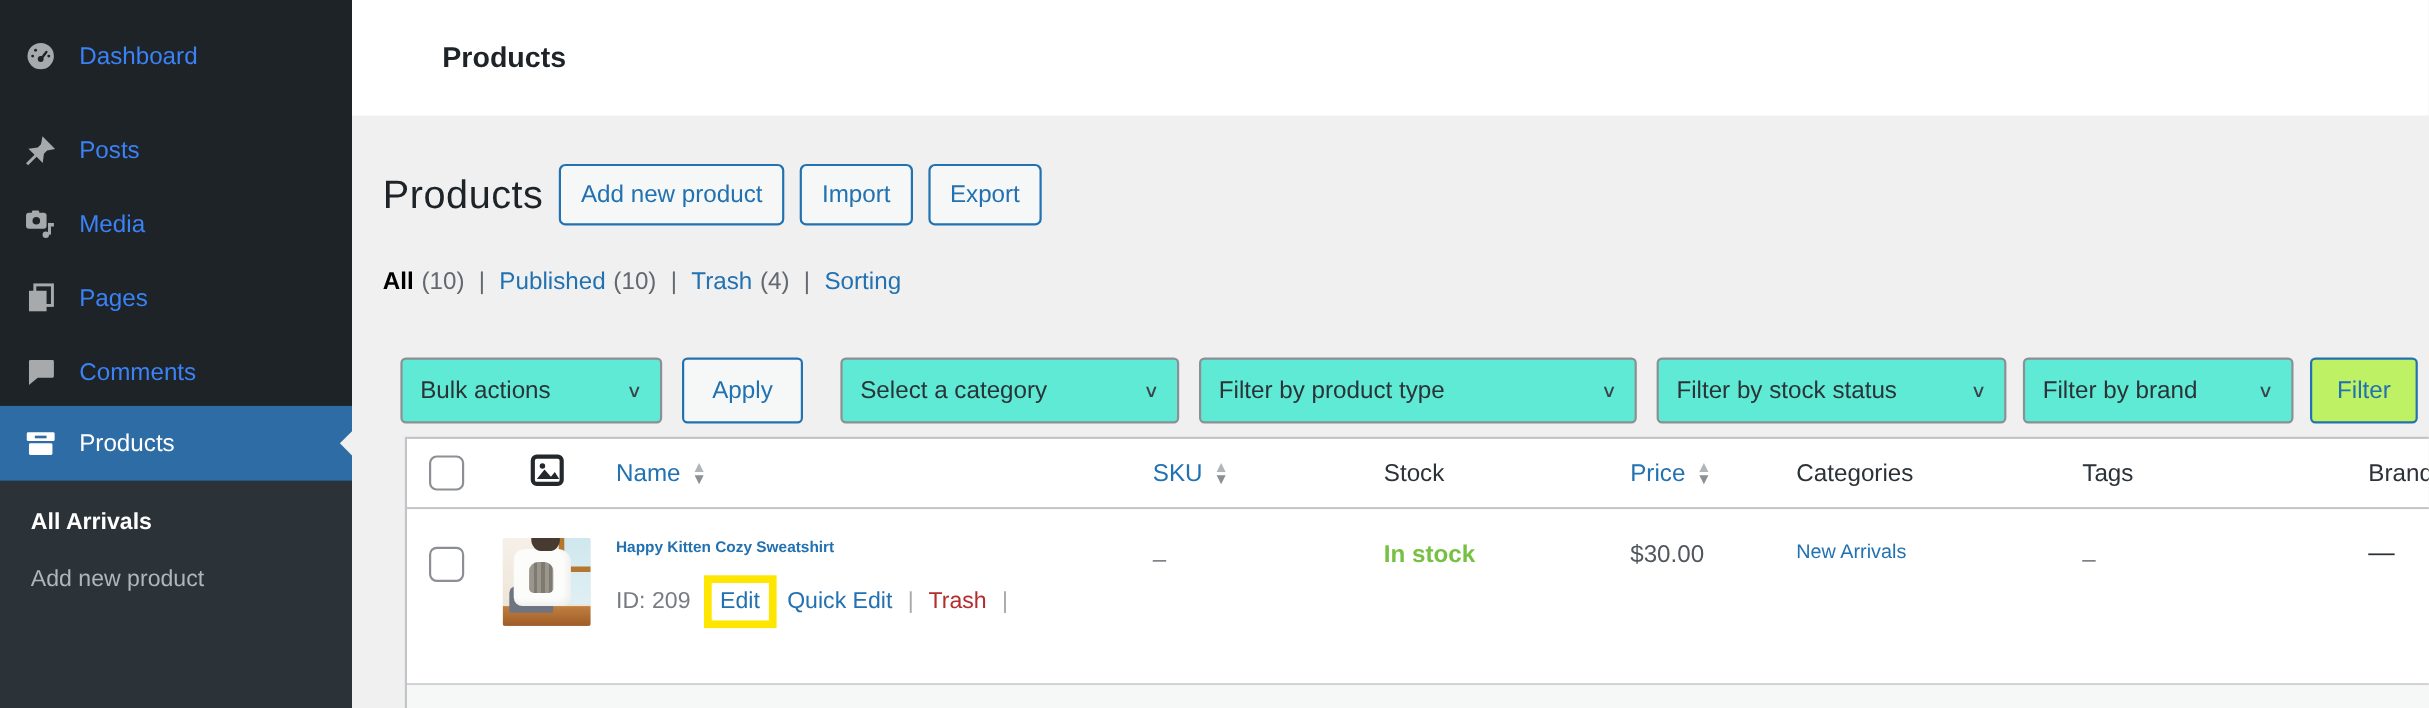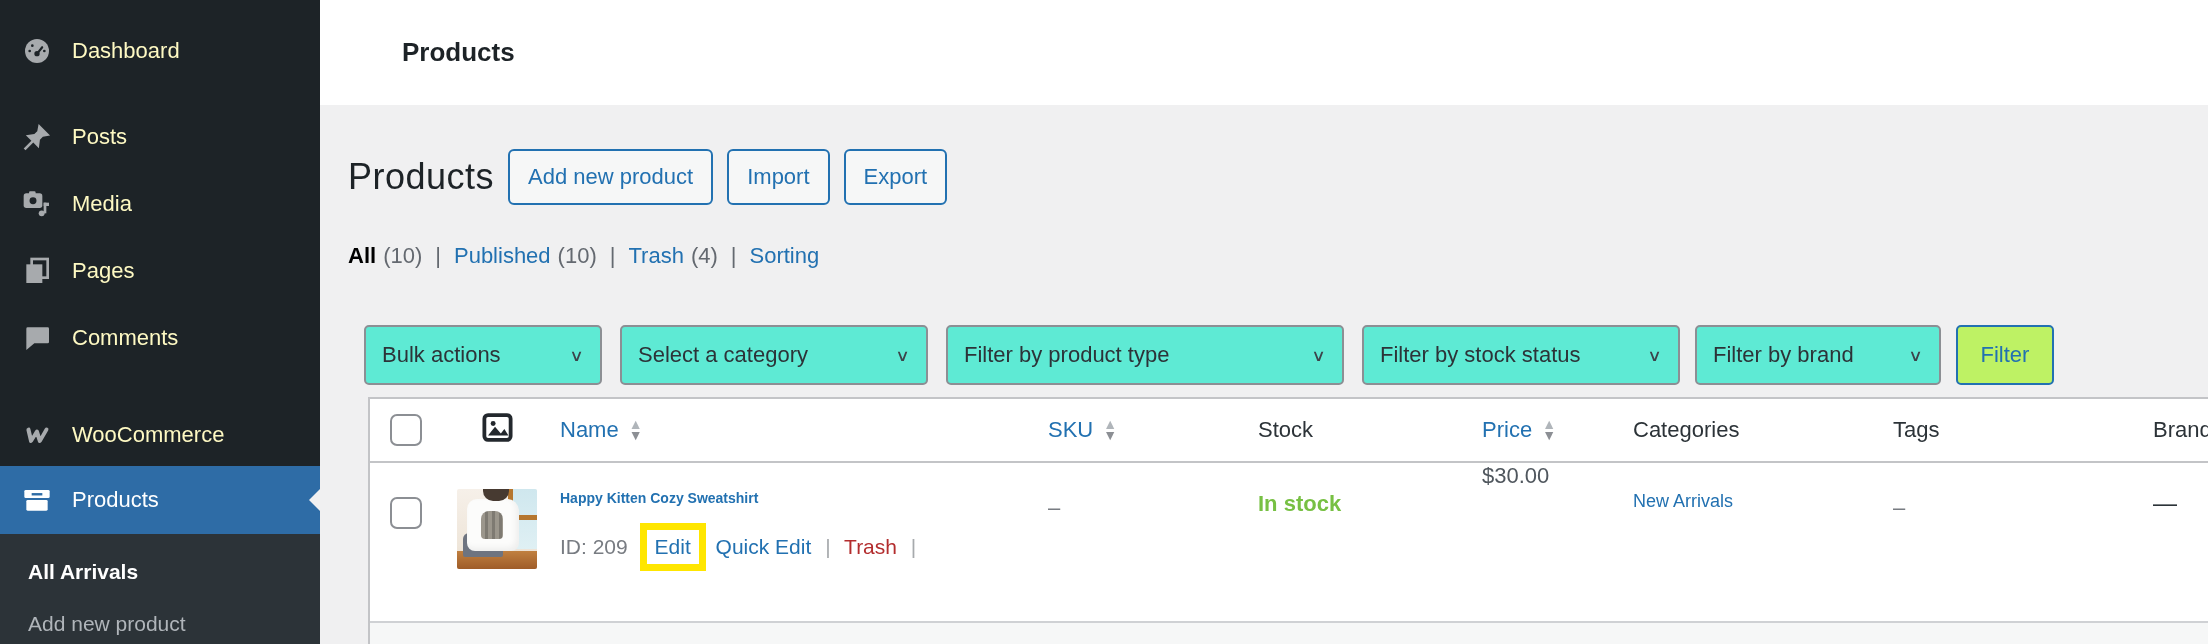--- a/index.html
+++ b/index.html
@@ -9,21 +9,21 @@
     -webkit-font-smoothing:antialiased;
   }
   
   .sidebar{
     position:absolute;left:0;top:0;width:320px;height:644px;
     background:#1d2327;display:flex;flex-direction:column;z-index:5;
   }
   .menu{padding-top:26px;}
   .menu-item{
     height:50px;display:flex;align-items:center;gap:18px;
-    padding-left:20px;color:#fef9c3;font-size:22px;cursor:pointer;position:relative;
+    padding-left:20px;color:#3b82f6;font-size:22px;cursor:pointer;position:relative;
   }
   .menu-item .micon{width:34px;height:34px;flex:0 0 34px;display:flex;align-items:center;justify-content:center;}
   .mi-posts{margin-top:36px;}
   .mi-media,.mi-pages,.mi-comments{margin-top:17px;}
   .mi-woo{margin-top:47px;}
   .mi-products{margin-top:6px;height:68px;background:#2e6ca6;color:#ffffff;font-weight:400;}
   .mi-products .arrow{
     position:absolute;right:0;top:50%;transform:translateY(-50%);
     width:0;height:0;border:11px solid transparent;border-right-color:#f0f0f1;border-left:none;
   }
@@ -88,21 +88,21 @@
   .sortable{color:#2271b1;cursor:pointer;display:inline-flex;align-items:center;}
   .sort-stack{display:inline-flex;flex-direction:column;margin-left:10px;line-height:11px;font-size:14px;}
   .sort-up{color:#b0b5ba;}
   .sort-down{color:#8c8f94;}
   
   .trow .col-cb{padding-top:34px;}
   .trow .col-img{padding-top:26px;align-items:flex-start;}
   .trow .col-name{padding-top:26px;}
   .trow .col-sku{padding-top:32px;color:#787c82;font-size:22px;}
   .trow .col-stock{padding-top:28px;}
-  .trow .col-price{color:#50575e;font-size:22px;}
+  .trow .col-price{padding-top:28px;color:#50575e;font-size:22px;}
   .trow .col-cats{padding-top:28px;}
   .trow .col-tags{padding-top:32px;color:#787c82;font-size:22px;}
   .trow .col-brand{padding-top:26px;color:#2c3338;font-size:24px;}
   .product-link{color:#2271b1;font-size:14px;font-weight:bold;text-decoration:none;cursor:pointer;}
   .row-actions{margin-top:16px;font-size:21px;color:#787c82;line-height:34px;}
   .ra-link{color:#2271b1;cursor:pointer;}
   .ra-trash{color:#b32d2e;cursor:pointer;}
   .ra-sep{color:#a7aaad;margin:0 8px;}
   .edit-highlight{
     display:inline-block;border:7px solid #ffe600;padding:0 8px;margin:0 4px 0 6px;
@@ -171,28 +171,20 @@
       <span>Pages</span>
     </div>
     <div class="menu-item mi-comments">
       <span class="micon">
         <svg width="32" height="32" viewBox="0 0 24 24">
             <path fill="#a7aaad" d="M4 4h16a1 1 0 0 1 1 1v10a1 1 0 0 1-1 1H10l-6 5V5a1 1 0 0 1 1-1z"></path>
           </svg>
       </span>
       <span>Comments</span>
     </div>
-    <div class="menu-item mi-woo">
-      <span class="micon">
-        <svg width="32" height="32" viewBox="0 0 24 24">
-            <path d="M3.5 8l3.2 8.5L10 9.5l3.3 7L17 8" stroke="#a7aaad" stroke-width="3" fill="none" stroke-linecap="round" stroke-linejoin="round" transform="skewX(-8) translate(3.2 0)"></path>
-          </svg>
-      </span>
-      <span>WooCommerce</span>
-    </div>
     <div class="menu-item mi-products">
       <span class="micon">
         <svg width="32" height="32" viewBox="0 0 24 24">
             <rect x="2.5" y="4.5" width="19" height="6" rx="1" fill="#ffffff"></rect>
             <rect x="4" y="12" width="16" height="8" rx="1" fill="#ffffff"></rect>
             <rect x="8" y="6.8" width="8" height="1.8" fill="#2e6ca6"></rect>
           </svg>
       </span>
       <span>Products</span>
       <span class="arrow"></span>
@@ -228,20 +220,21 @@
     <span class="count">(4)</span>
     <span class="vsep">|</span>
     <span class="view-link">Sorting</span>
   </div>
 
   <div class="filters-row">
     <div class="select sel-bulk">
       <span>Bulk actions</span>
       <span class="chev">∨</span>
     </div>
+    <div class="btn-apply">Apply</div>
     <div class="select sel-category">
       <span>Select a category</span>
       <span class="chev">∨</span>
     </div>
     <div class="select sel-ptype">
       <span>Filter by product type</span>
       <span class="chev">∨</span>
     </div>
     <div class="select sel-stock">
       <span>Filter by stock status</span>

